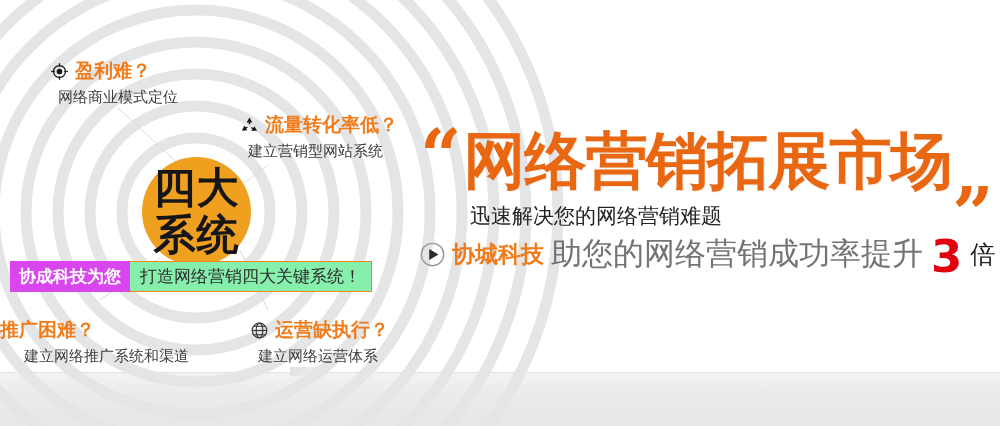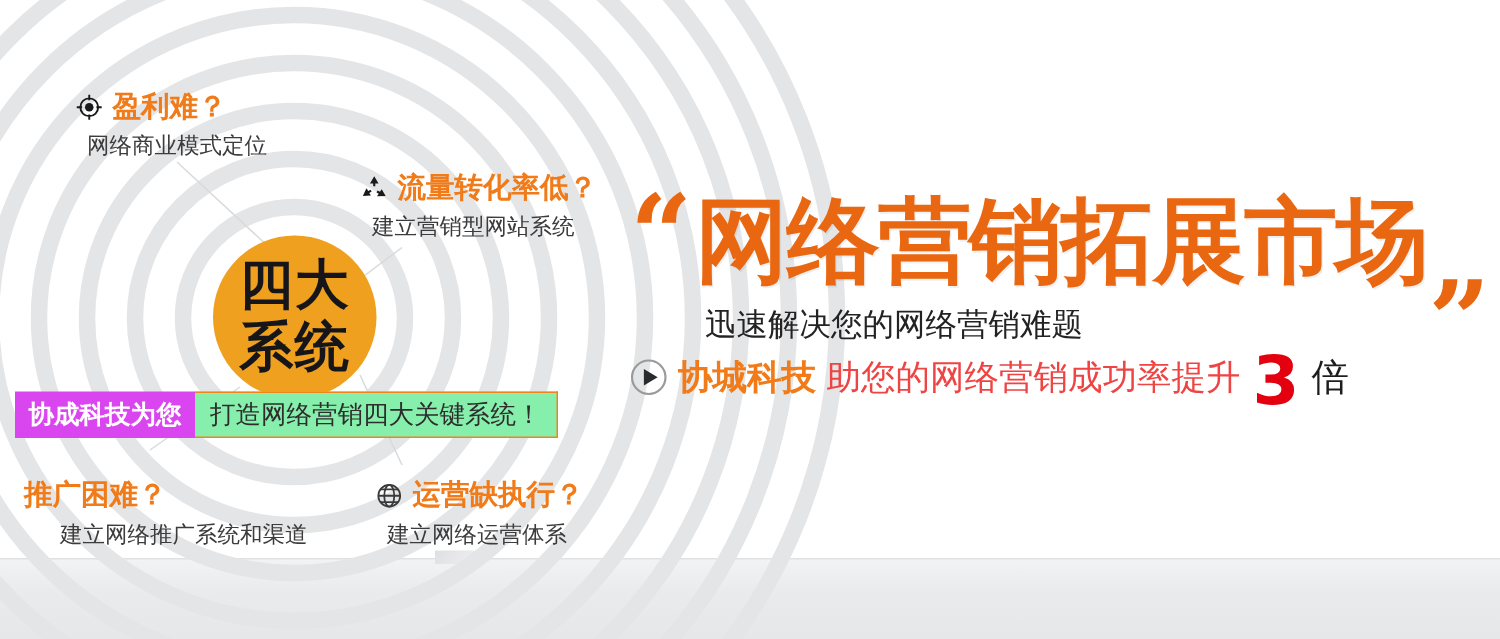--- a/index.html
+++ b/index.html
@@ -67,21 +67,21 @@
     z-index:6;
     display:flex;
     flex-direction:column;
     align-items:center;
     justify-content:center;
     line-height:1;
   }
   .center-disc .l1,.center-disc .l2{
     color:#16161a;
     font-weight:bold;
-    font-size:36px;
+    font-size:42px;
     letter-spacing:1px;
     font-family:"DejaVu Sans","Liberation Sans",sans-serif;
   }
   .center-disc .l1{margin-bottom:5px;}
 
   
   .item{position:absolute;z-index:7;}
   .item .hl{
     display:flex;
     align-items:center;
@@ -100,21 +100,21 @@
     font-family:"DejaVu Sans","Liberation Sans",sans-serif;
     margin-left:24px;
   }
   .item.indent .sub{margin-left:8px;}
 
   .ico{display:inline-block;width:19px;height:19px;flex:0 0 19px;}
   .ico svg{display:block;width:19px;height:19px;}
 
   #item-1{left:50px; top:58px;}
   #item-2{left:240px; top:112px;}
-  #item-3{left:16px;  top:317px;}
+  #item-3{left:0;  top:317px;}
   #item-4{left:250px; top:317px;}
 
   
   .callout{
     position:absolute;
     left:10px; top:261px;
     display:flex;
     align-items:stretch;
     height:31px;
     z-index:8;
@@ -195,22 +195,22 @@
   }
   .play-ico{width:25px;height:25px;flex:0 0 25px;}
   .play-ico svg{display:block;width:25px;height:25px;}
   .brand{
     color:#f07b18;
     font-size:23px;
     font-weight:bold;
     font-family:Liberation Serif, serif;
   }
   .sub2-text{
-    color:#ef4444;
-    font-size:23px;
+    color:#737373;
+    font-size:31px;
     font-family:Liberation Sans, sans-serif;
   }
   .big-num{
     color:#e3000f;
     font-size:45px;
     font-weight:bold;
     line-height:.8;
     position:relative;
     top:3px;
     margin:0 1px;

